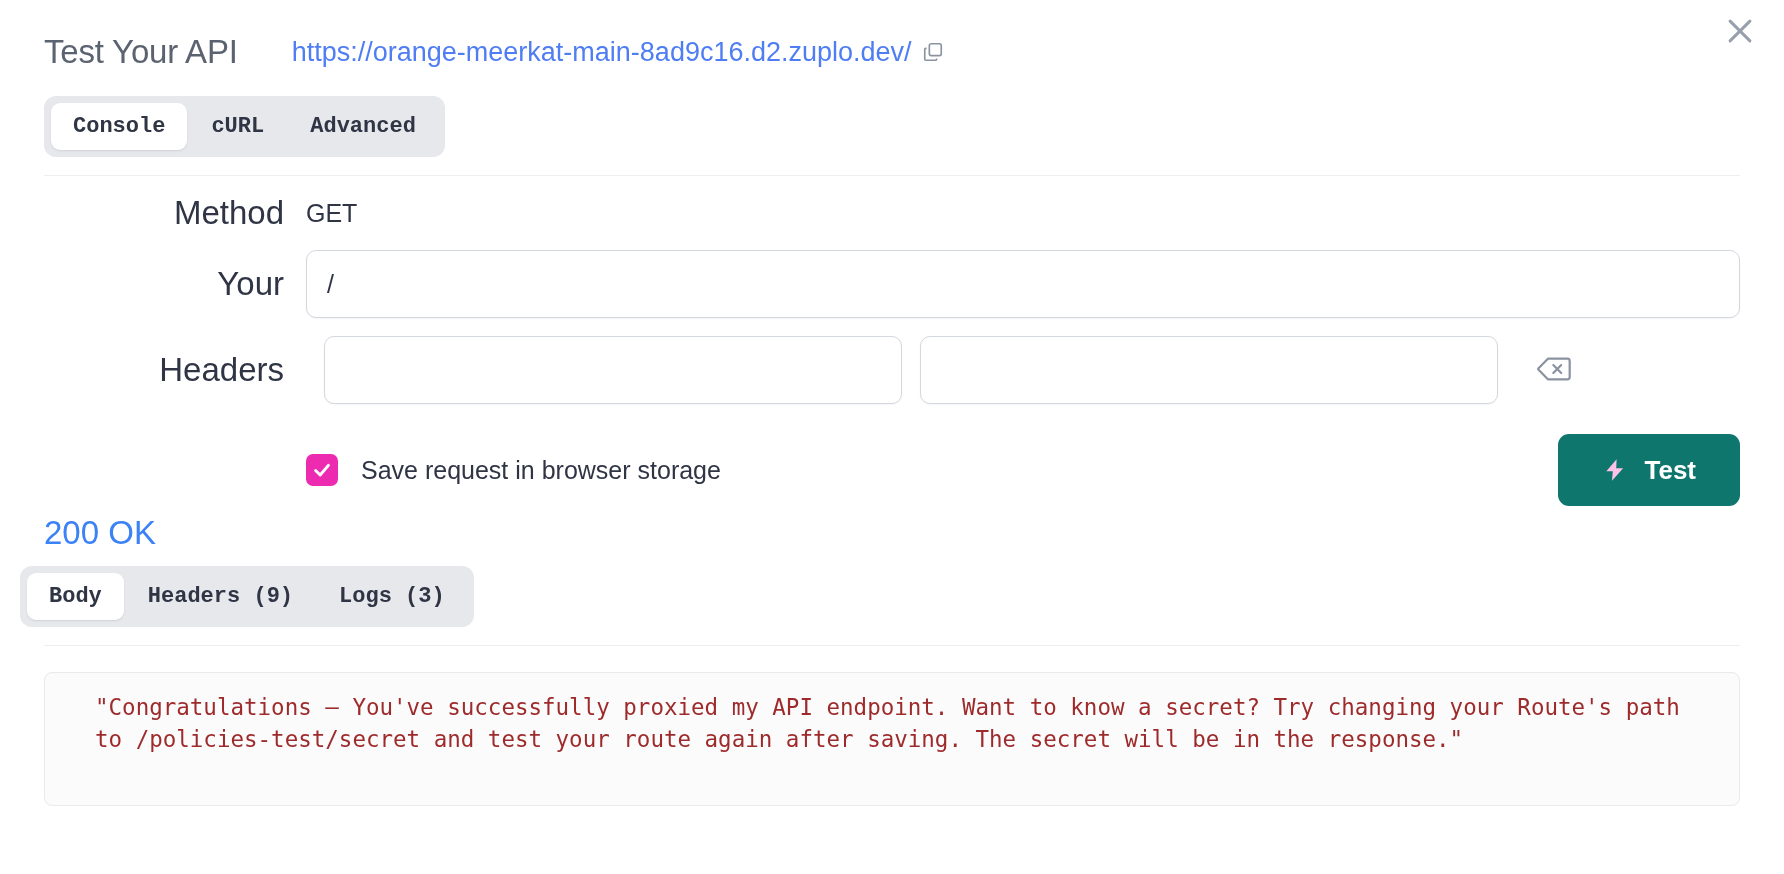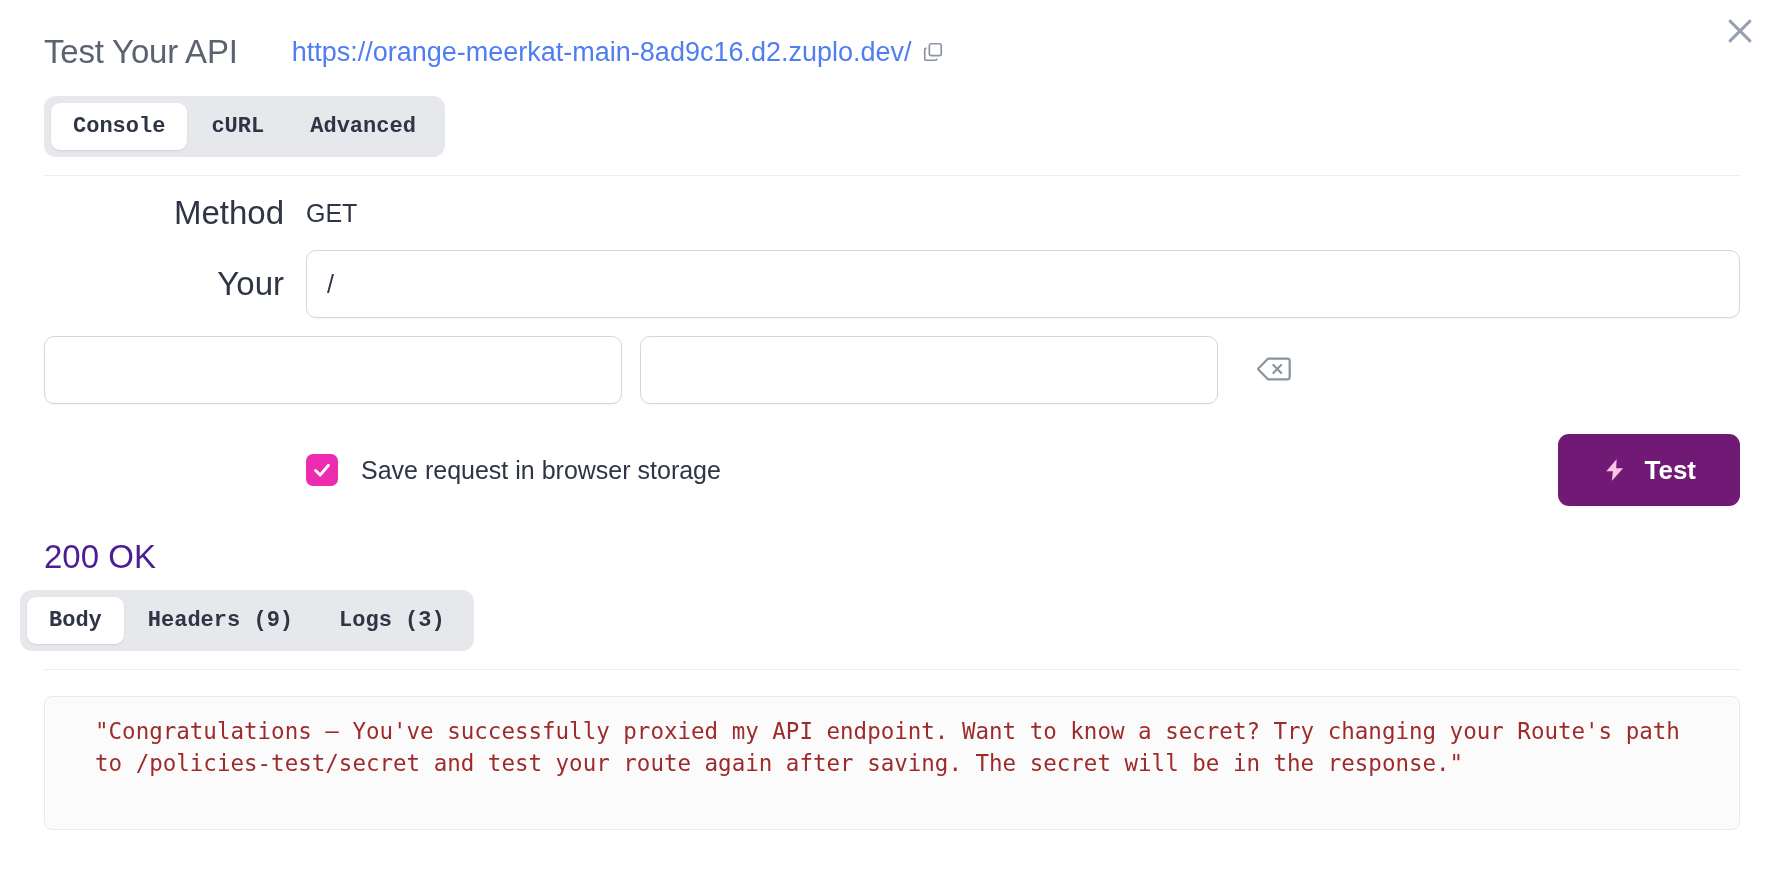--- a/index.html
+++ b/index.html
@@ -164,39 +164,39 @@
     font-size: 25px;
     color: #2f3545;
     white-space: nowrap;
   }
   .test-btn {
     margin-left: auto;
     display: inline-flex;
     align-items: center;
     justify-content: center;
     gap: 16px;
-    background: #701a75;
+    background: #0f766e;
     color: #ffffff;
     border: none;
     border-radius: 11px;
     height: 72px;
     padding: 0 44px;
     font-size: 26px;
     font-weight: 700;
     cursor: pointer;
     font-family: "Liberation Sans", sans-serif;
   }
   .bolt { display: inline-flex; color: #fbc3e8; }
 
   
   .status {
     padding: 0 44px;
-    margin-top: 32px;
+    margin-top: 8px;
     font-size: 33px;
-    color: #4c1d95;
+    color: #3b82f6;
     font-weight: 400;
   }
   .resp-tabs-row { padding: 0 20px; margin-top: 14px; }
   .resp-divider {
     margin: 18px 44px 0 44px;
     height: 1px;
     background: #eceef1;
   }
   .body-box {
     margin: 26px 44px 0 44px;
@@ -258,20 +258,21 @@
       <div class="row-label">Method</div>
       <div class="method-value">GET</div>
     </div>
 
     <div class="row">
       <div class="row-label">Your</div>
       <input class="field" type="text" value="/" style="">
     </div>
 
     <div class="row hdr-row">
+      <div class="row-label">Headers</div>
       <input class="field hdr-field hdr-name" type="text" placeholder="" style="">
       <input class="field hdr-field hdr-value" type="text" placeholder="" style="">
       <button class="del-btn">
         <span>
           <svg width="34" height="28" viewBox="0 0 26 20" fill="none" stroke="currentColor" stroke-width="1.7" stroke-linecap="round" stroke-linejoin="round">
             <path d="M8.5 2 H23.2 a1.8 1.8 0 0 1 1.8 1.8 V16.2 a1.8 1.8 0 0 1 -1.8 1.8 H8.5 L1.2 10.6 a0.9 0.9 0 0 1 0 -1.2 Z"></path>
             <path d="M12.5 7 L18.5 13 M18.5 7 L12.5 13"></path>
           </svg>
         </span>
       </button>

